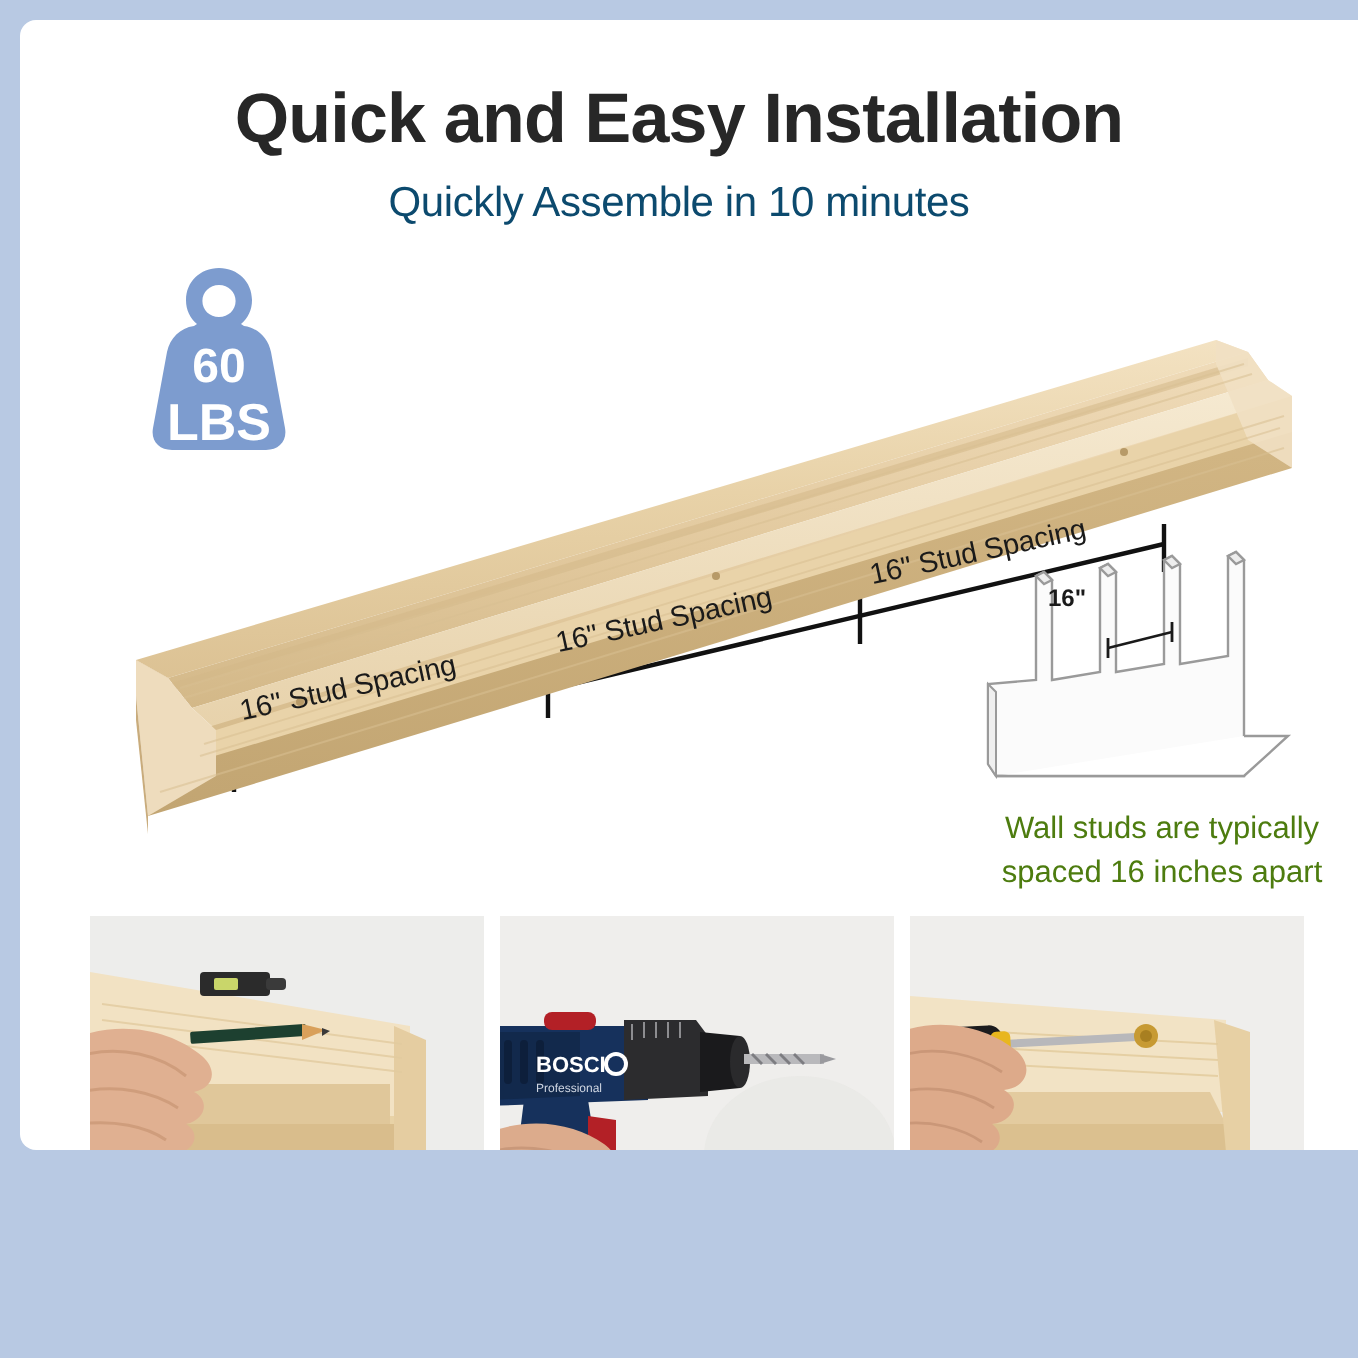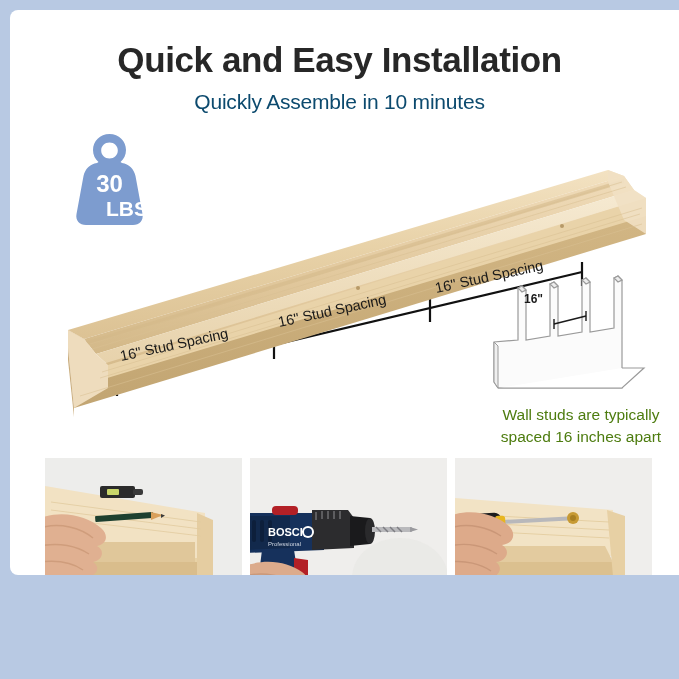--- a/index.html
+++ b/index.html
@@ -59,21 +59,21 @@
   .weight-badge svg { display: block; }
   .badge-num, .badge-unit {
     position: absolute;
     width: 77px;
     text-align: center;
     color: #ffffff;
     font-weight: bold;
     line-height: 1;
   }
   .badge-num { top: 42px; font-size: 24px; }
-  .badge-unit { top: 68px; font-size: 21px; text-align: right; }
+  .badge-unit { top: 68px; font-size: 26px; }
 
   
   .hero {
     position: absolute;
     left: 0;
     top: 110px;
     width: 659px;
     height: 300px;
   }
   .hero svg { display: block; }
@@ -142,21 +142,21 @@
 
 <div class="frame">
 
   <div class="title">Quick and Easy Installation</div>
   <div class="subtitle">Quickly Assemble in 10 minutes</div>
 
   <div class="weight-badge">
     <svg width="77" height="98" viewBox="0 0 77 98">
       <path d="M38.5 4 C29 4 22 11 22 20 C22 25 24 29 27.5 32 L26 33 C19 34 14 39 12.5 46 L5.5 84 C4.3 90.5 8.5 95 15 95 L62 95 C68.5 95 72.7 90.5 71.5 84 L64.5 46 C63 39 58 34 51 33 L49.5 32 C53 29 55 25 55 20 C55 11 48 4 38.5 4 Z M38.5 12.5 C43.2 12.5 46.8 16 46.8 20.5 C46.8 25 43.2 28.5 38.5 28.5 C33.8 28.5 30.2 25 30.2 20.5 C30.2 16 33.8 12.5 38.5 12.5 Z" fill="#7d9ccf"></path>
     </svg>
-    <div class="badge-num">30</div>
+    <div class="badge-num">60</div>
     <div class="badge-unit">LBS</div>
   </div>
 
   <div class="hero">
     <svg width="659" height="300" viewBox="0 0 659 300">
       <defs>
         <linearGradient id="woodTop" x1="0" y1="0" x2="0" y2="1">
           <stop offset="0%" stop-color="#f3e2c2"></stop>
           <stop offset="45%" stop-color="#e8d2a8"></stop>
           <stop offset="100%" stop-color="#dcc294"></stop>

